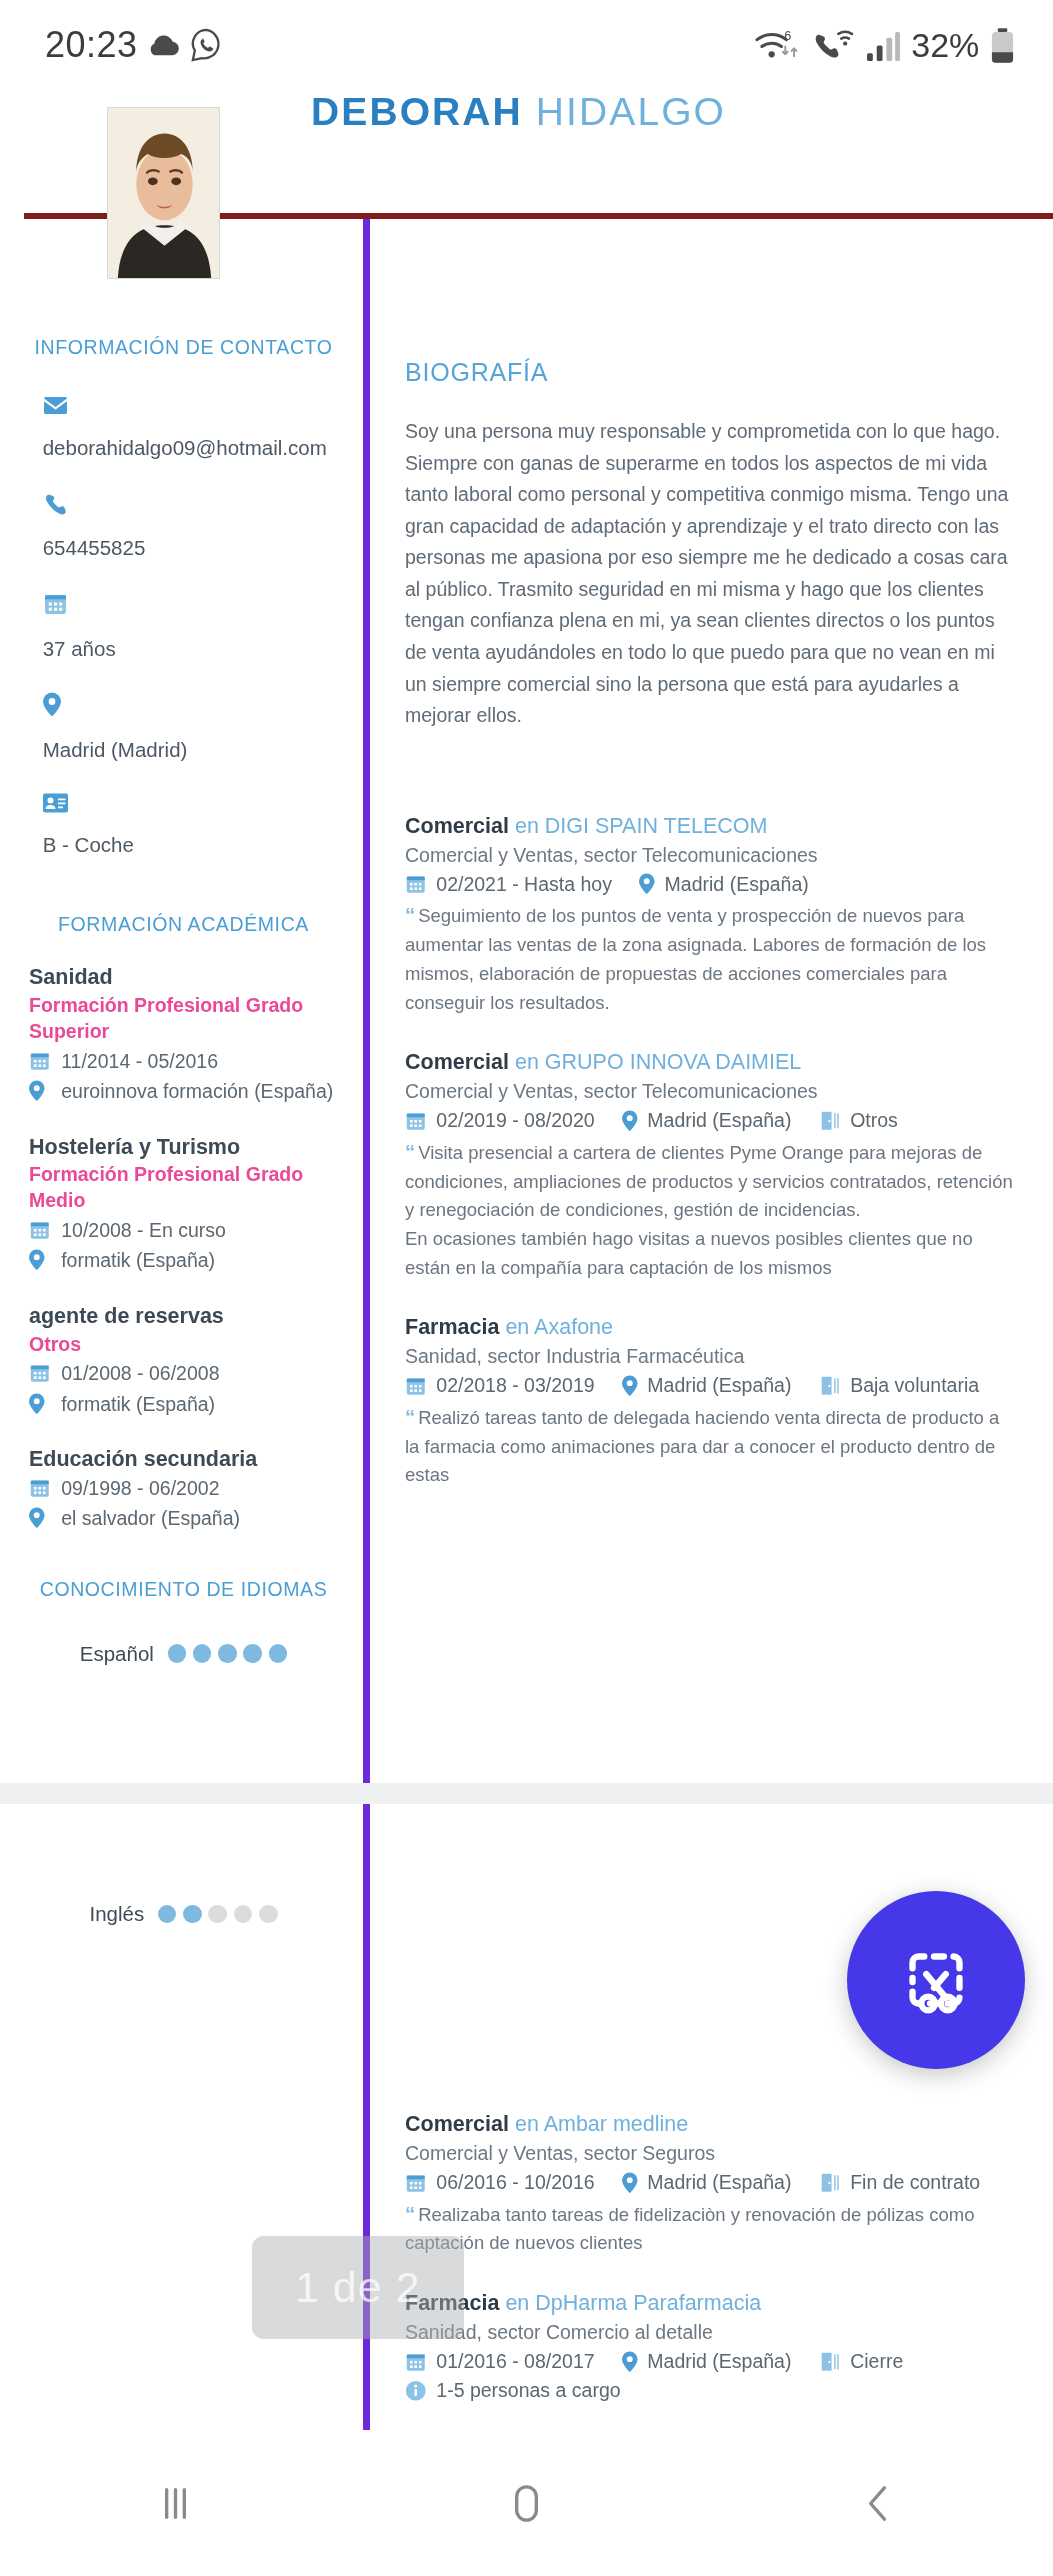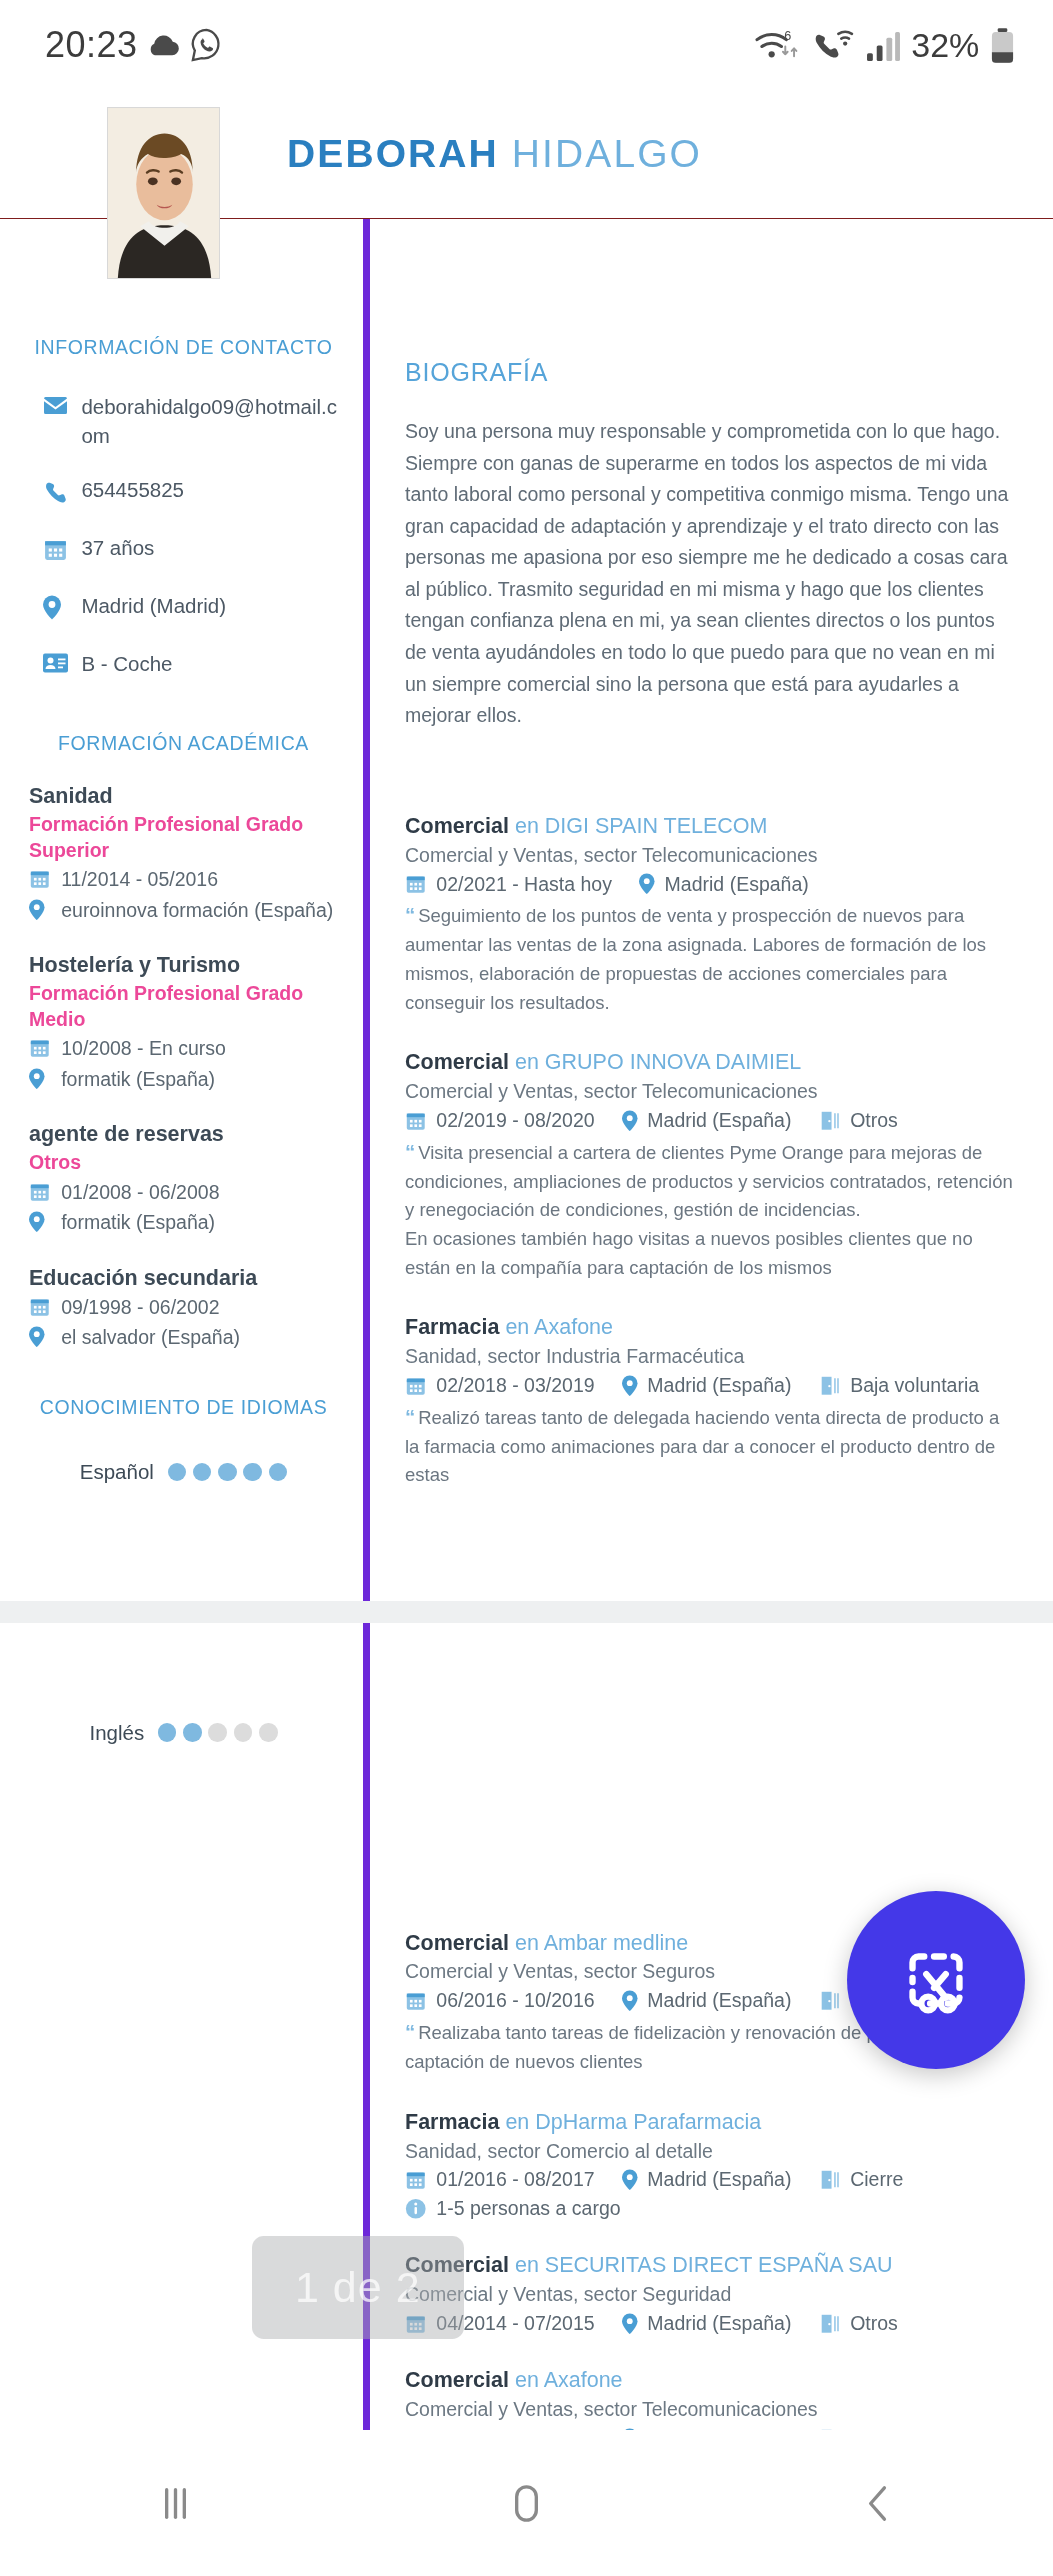--- a/index.html
+++ b/index.html
@@ -20,23 +20,24 @@
   }
   .sb-left{ display:flex; align-items:center; gap:6px; }
   .sb-clock{ font-size:36px; color:#3c3c3c; letter-spacing:0.5px; }
   .sb-right{ display:flex; align-items:center; gap:10.7px; }
   .sb-batt-text{ font-size:34px; color:#3c3c3c; letter-spacing:0px; }
   .icon-svg{ display:block; }
 
   
   .cv-header{
     height:129px;
-    display:flex; align-items:center;
-    border-bottom:1px solid #7f1d1d;
+    display:flex; align-items:flex-start;
+    border-bottom:6px solid #7f1d1d;
     padding-left:107px;
+    margin-left:24px;
   }
   .cv-name{
     font-size:39px; letter-spacing:2.1px;
     margin-left:180px; white-space:nowrap;
   }
   .cv-name .first{ color:#2a7fc0; font-weight:600; }
   .cv-name .last{ color:#6fb0dd; font-weight:300; }
 
   
   .photo{
@@ -65,21 +66,21 @@
   .sec-title-left{ text-align:center; }
 
   .sec-title-r{
     color:#56a4d9; font-size:25px; letter-spacing:0.8px; font-weight:400;
   }
 
   
   .contact-list{ margin-top:33px; }
   .c-row{
     display:flex; align-items:flex-start; gap:13.7px;
-    margin-bottom:25px; padding-left:13.7px;
+    margin-bottom:25px; padding-left:13.7px;flex-direction:column;
   }
   .c-ico{ flex:none; width:25px; padding-top:3.9px; }
   .c-text{
     font-size:20.5px; color:#4c5864; line-height:1.42;
     word-break:break-word;
   }
 
   
   .edu-block{ margin-bottom:29px; }
   .edu-title{ font-size:21.5px; color:#3d4a56; font-weight:700; margin-bottom:2.9px; }

